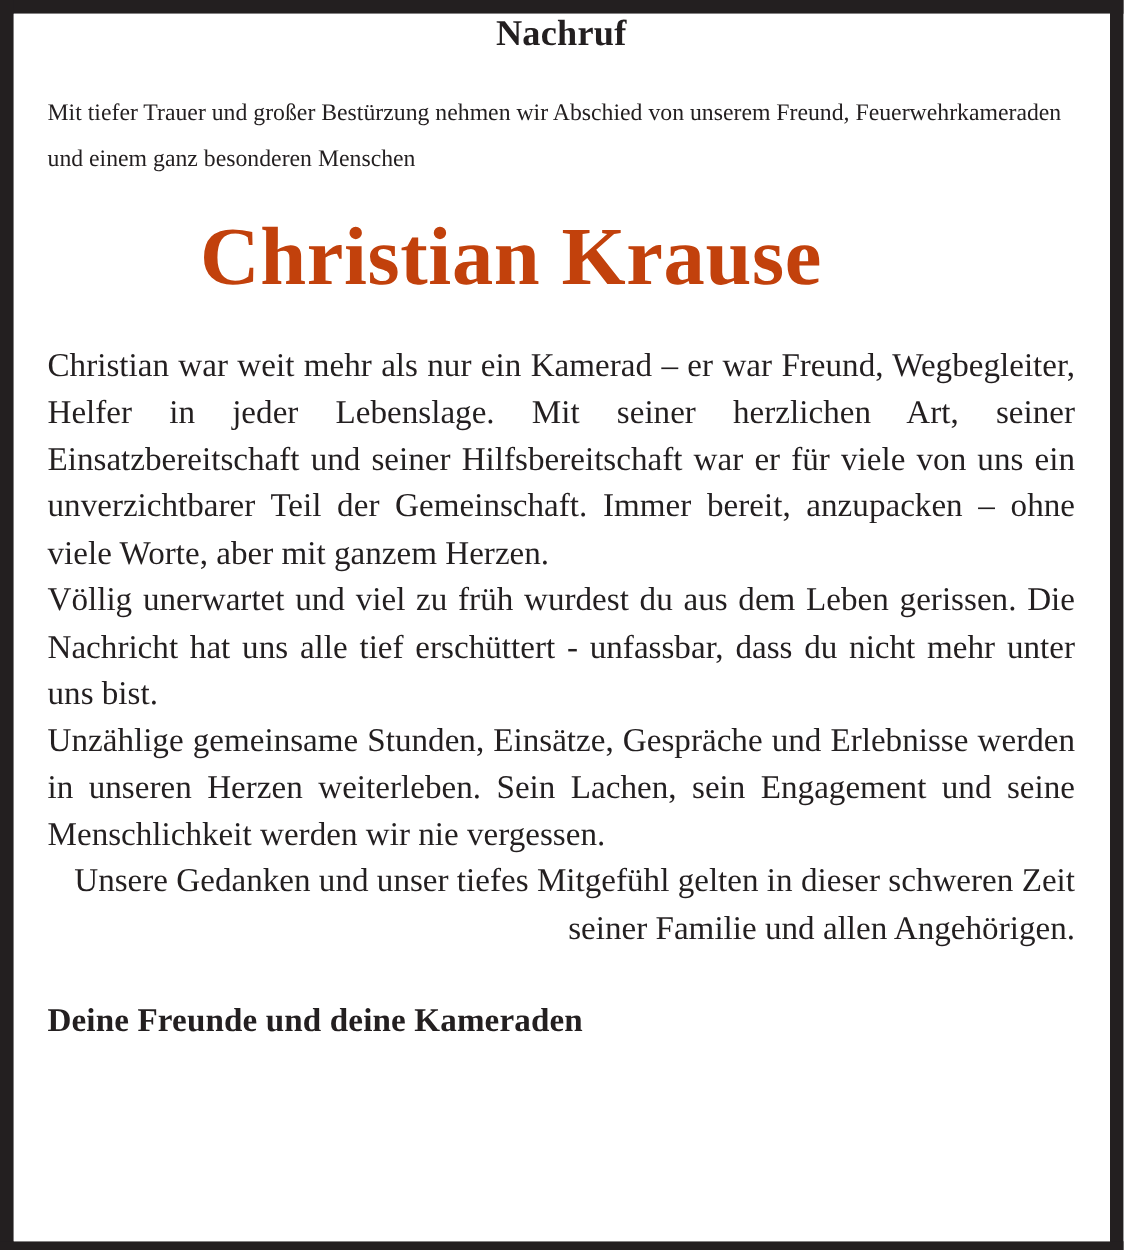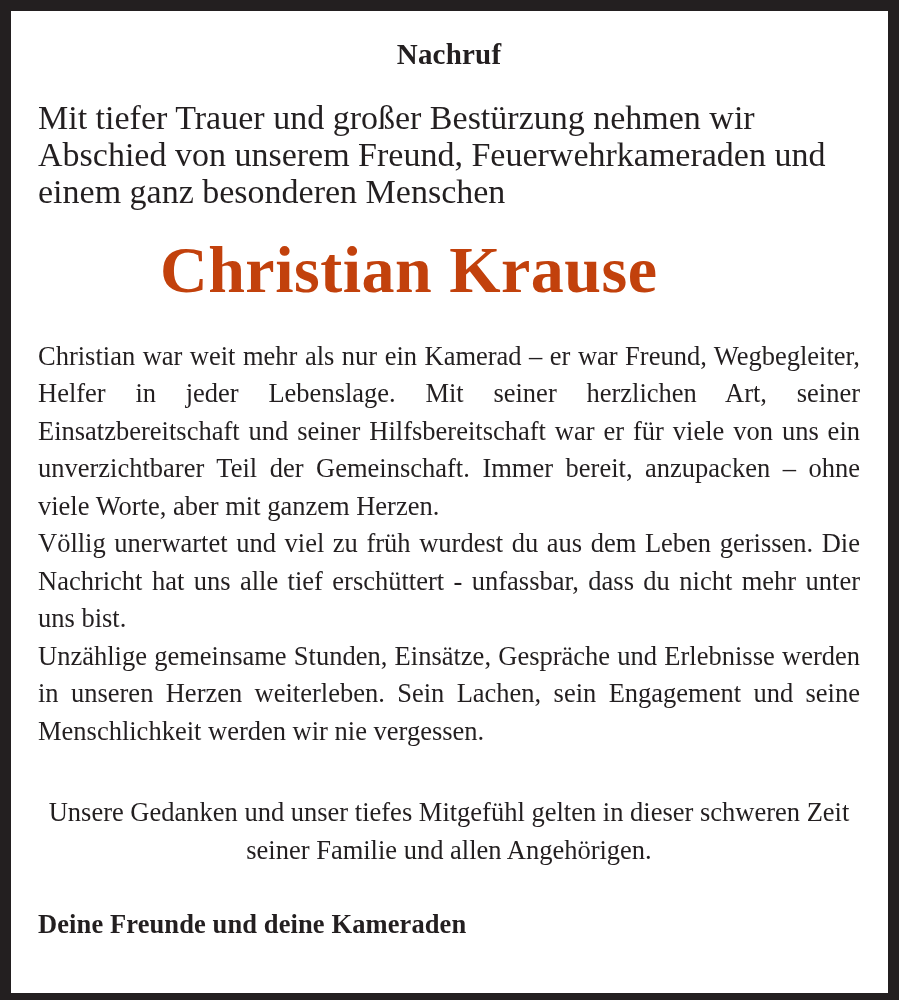--- a/index.html
+++ b/index.html
@@ -47,33 +47,32 @@
   .content {
     position: absolute;
     top: 0;
     left: 27px;   
     width: 822px; 
     height: 100%;
   }
 
   .headline {
     margin: 0;
-    padding-top: 27px;
     text-align: center;
     font-size: 29px;
     font-weight: bold;
     color: #231f20;
     letter-spacing: 0.2px;
     line-height: 1.15;
   }
 
   .lead {
     margin: 0;
     padding-top: 28px;
-    font-size: 34px;
+    font-size: 19px;
     line-height: 37px;
     color: #231f20;
     text-align: left;
     hyphens: manual;
   }
 
   .deceased-name {
     margin: 0;
     padding-top: 26px;
     padding-left: 122px;   
@@ -94,22 +93,21 @@
     margin: 0;
     font-size: 26.5px;
     line-height: 37.5px;
     color: #231f20;
     text-align: justify;
     text-justify: inter-word;
     hyphens: manual;
   }
 
   .body-copy p:last-child {
-    text-align: center;
-    margin-top: 44px;
+    text-align: right;
   }
 
   .closing {
     padding-top: 37px;
   }
 
   .closing p {
     margin: 0;
     font-size: 26.5px;
     line-height: 37.5px;

